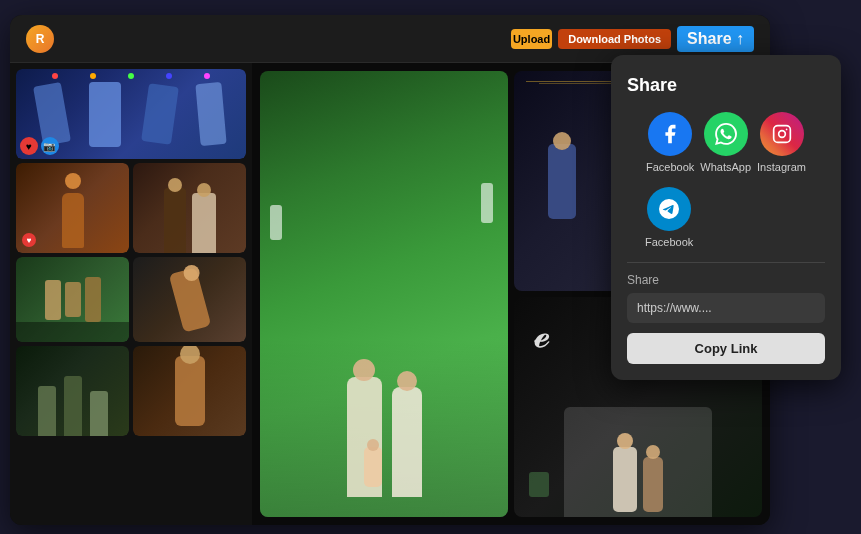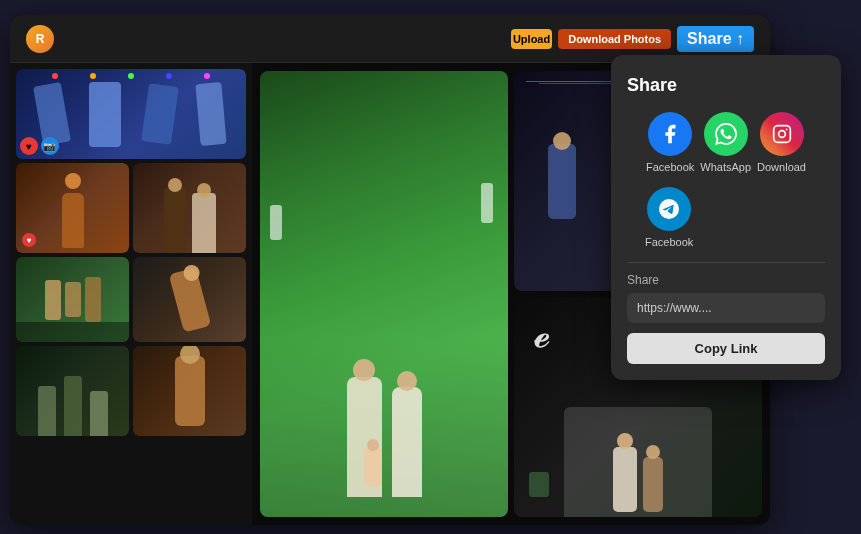--- a/index.html
+++ b/index.html
@@ -476,21 +476,21 @@
       <span class="share-icon-label">WhatsApp</span>
     </div>
     <div class="share-icon-item">
       <div class="share-icon-circle" style="background: linear-gradient(45deg, #f09433, #e6683c, #dc2743, #cc2366, #bc1888);">
         <svg width="20" height="20" viewBox="0 0 24 24" fill="white">
             <rect x="2" y="2" width="20" height="20" rx="5" ry="5" fill="none" stroke="white" stroke-width="2"></rect>
             <circle cx="12" cy="12" r="4" fill="none" stroke="white" stroke-width="2"></circle>
             <circle cx="17.5" cy="6.5" r="1" fill="white"></circle>
           </svg>
       </div>
-      <span class="share-icon-label">Download</span>
+      <span class="share-icon-label">Instagram</span>
     </div>
   </div>
 
   
   <div class="share-icons-row" style="justify-content: flex-start; gap:24px; padding-left: 18px;">
     <div class="share-icon-item">
       <div class="share-icon-circle" style="background:#0088cc;">
         <svg width="20" height="20" viewBox="0 0 24 24" fill="white">
             <path d="M11.944 0A12 12 0 0 0 0 12a12 12 0 0 0 12 12 12 12 0 0 0 12-12A12 12 0 0 0 12 0a12 12 0 0 0-.056 0zm4.962 7.224c.1-.002.321.023.465.14a.506.506 0 0 1 .171.325c.016.093.036.306.02.472-.18 1.898-.962 6.502-1.36 8.627-.168.9-.499 1.201-.82 1.23-.696.065-1.225-.46-1.9-.902-1.056-.693-1.653-1.124-2.678-1.8-1.185-.78-.417-1.21.258-1.91.177-.184 3.247-2.977 3.307-3.23.007-.032.014-.15-.056-.212s-.174-.041-.249-.024c-.106.024-1.793 1.14-5.061 3.345-.48.33-.913.49-1.302.48-.428-.008-1.252-.241-1.865-.44-.752-.245-1.349-.374-1.297-.789.027-.216.325-.437.893-.663 3.498-1.524 5.83-2.529 6.998-3.014 3.332-1.386 4.025-1.627 4.476-1.635z"></path>
           </svg>

